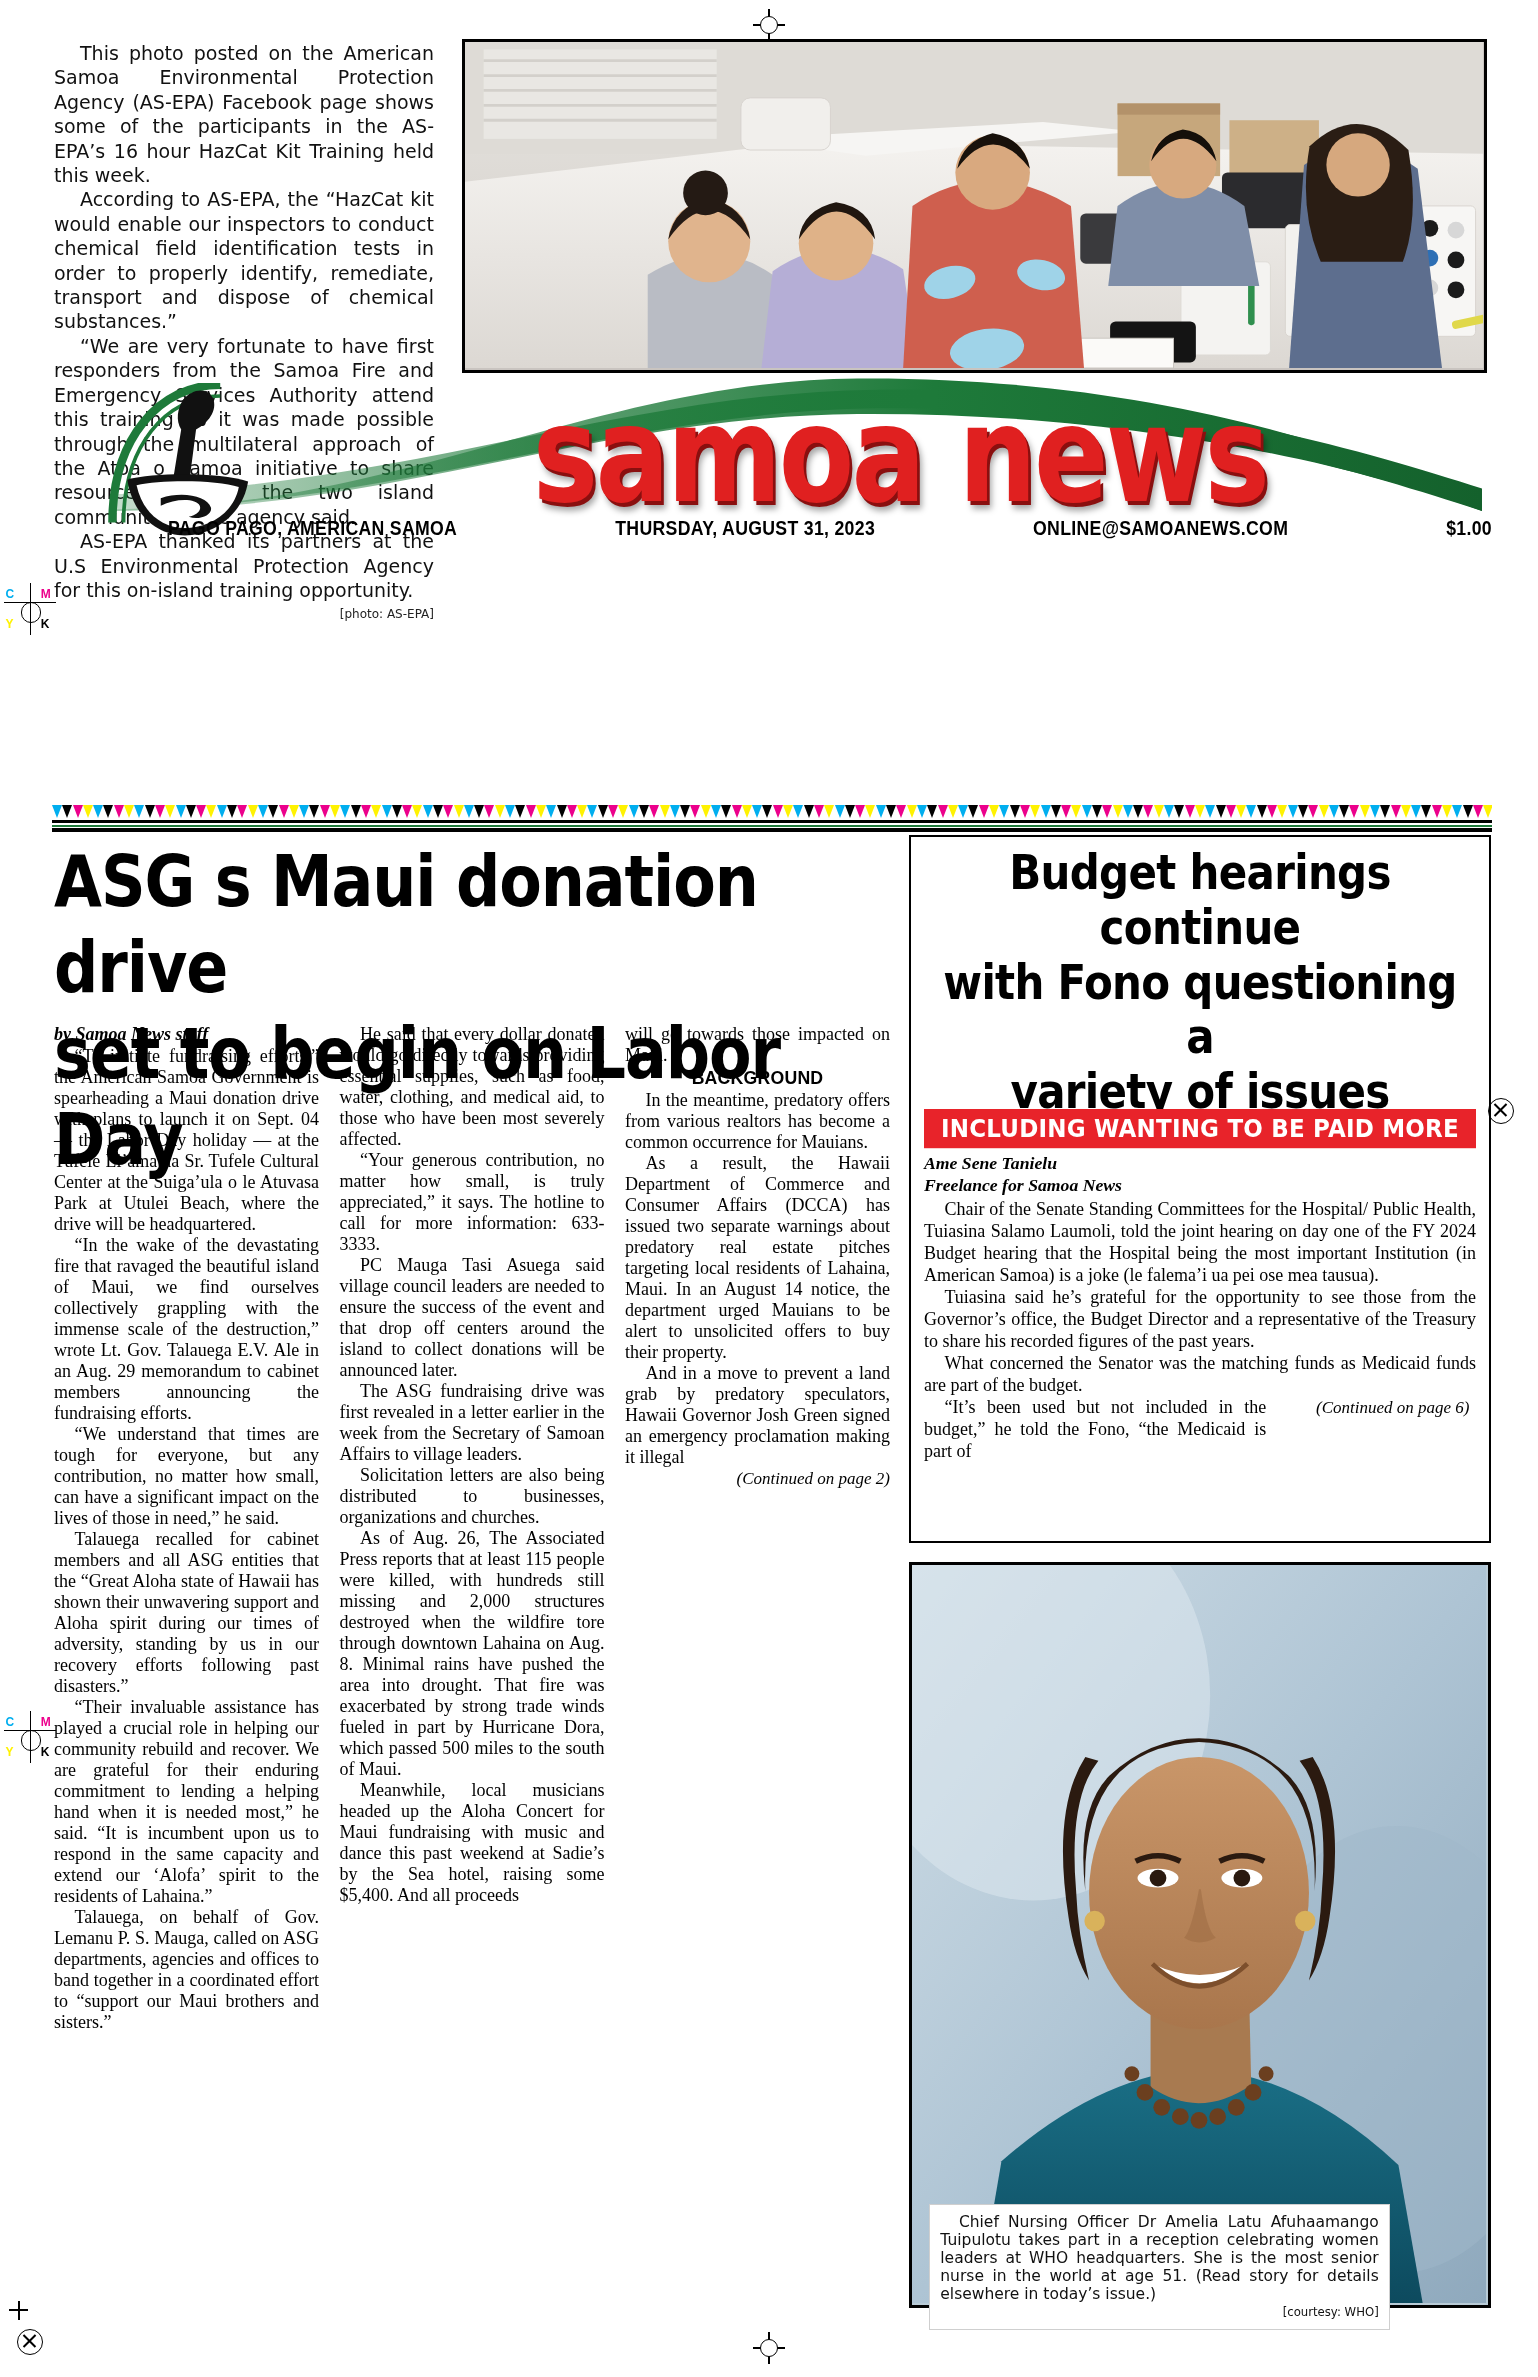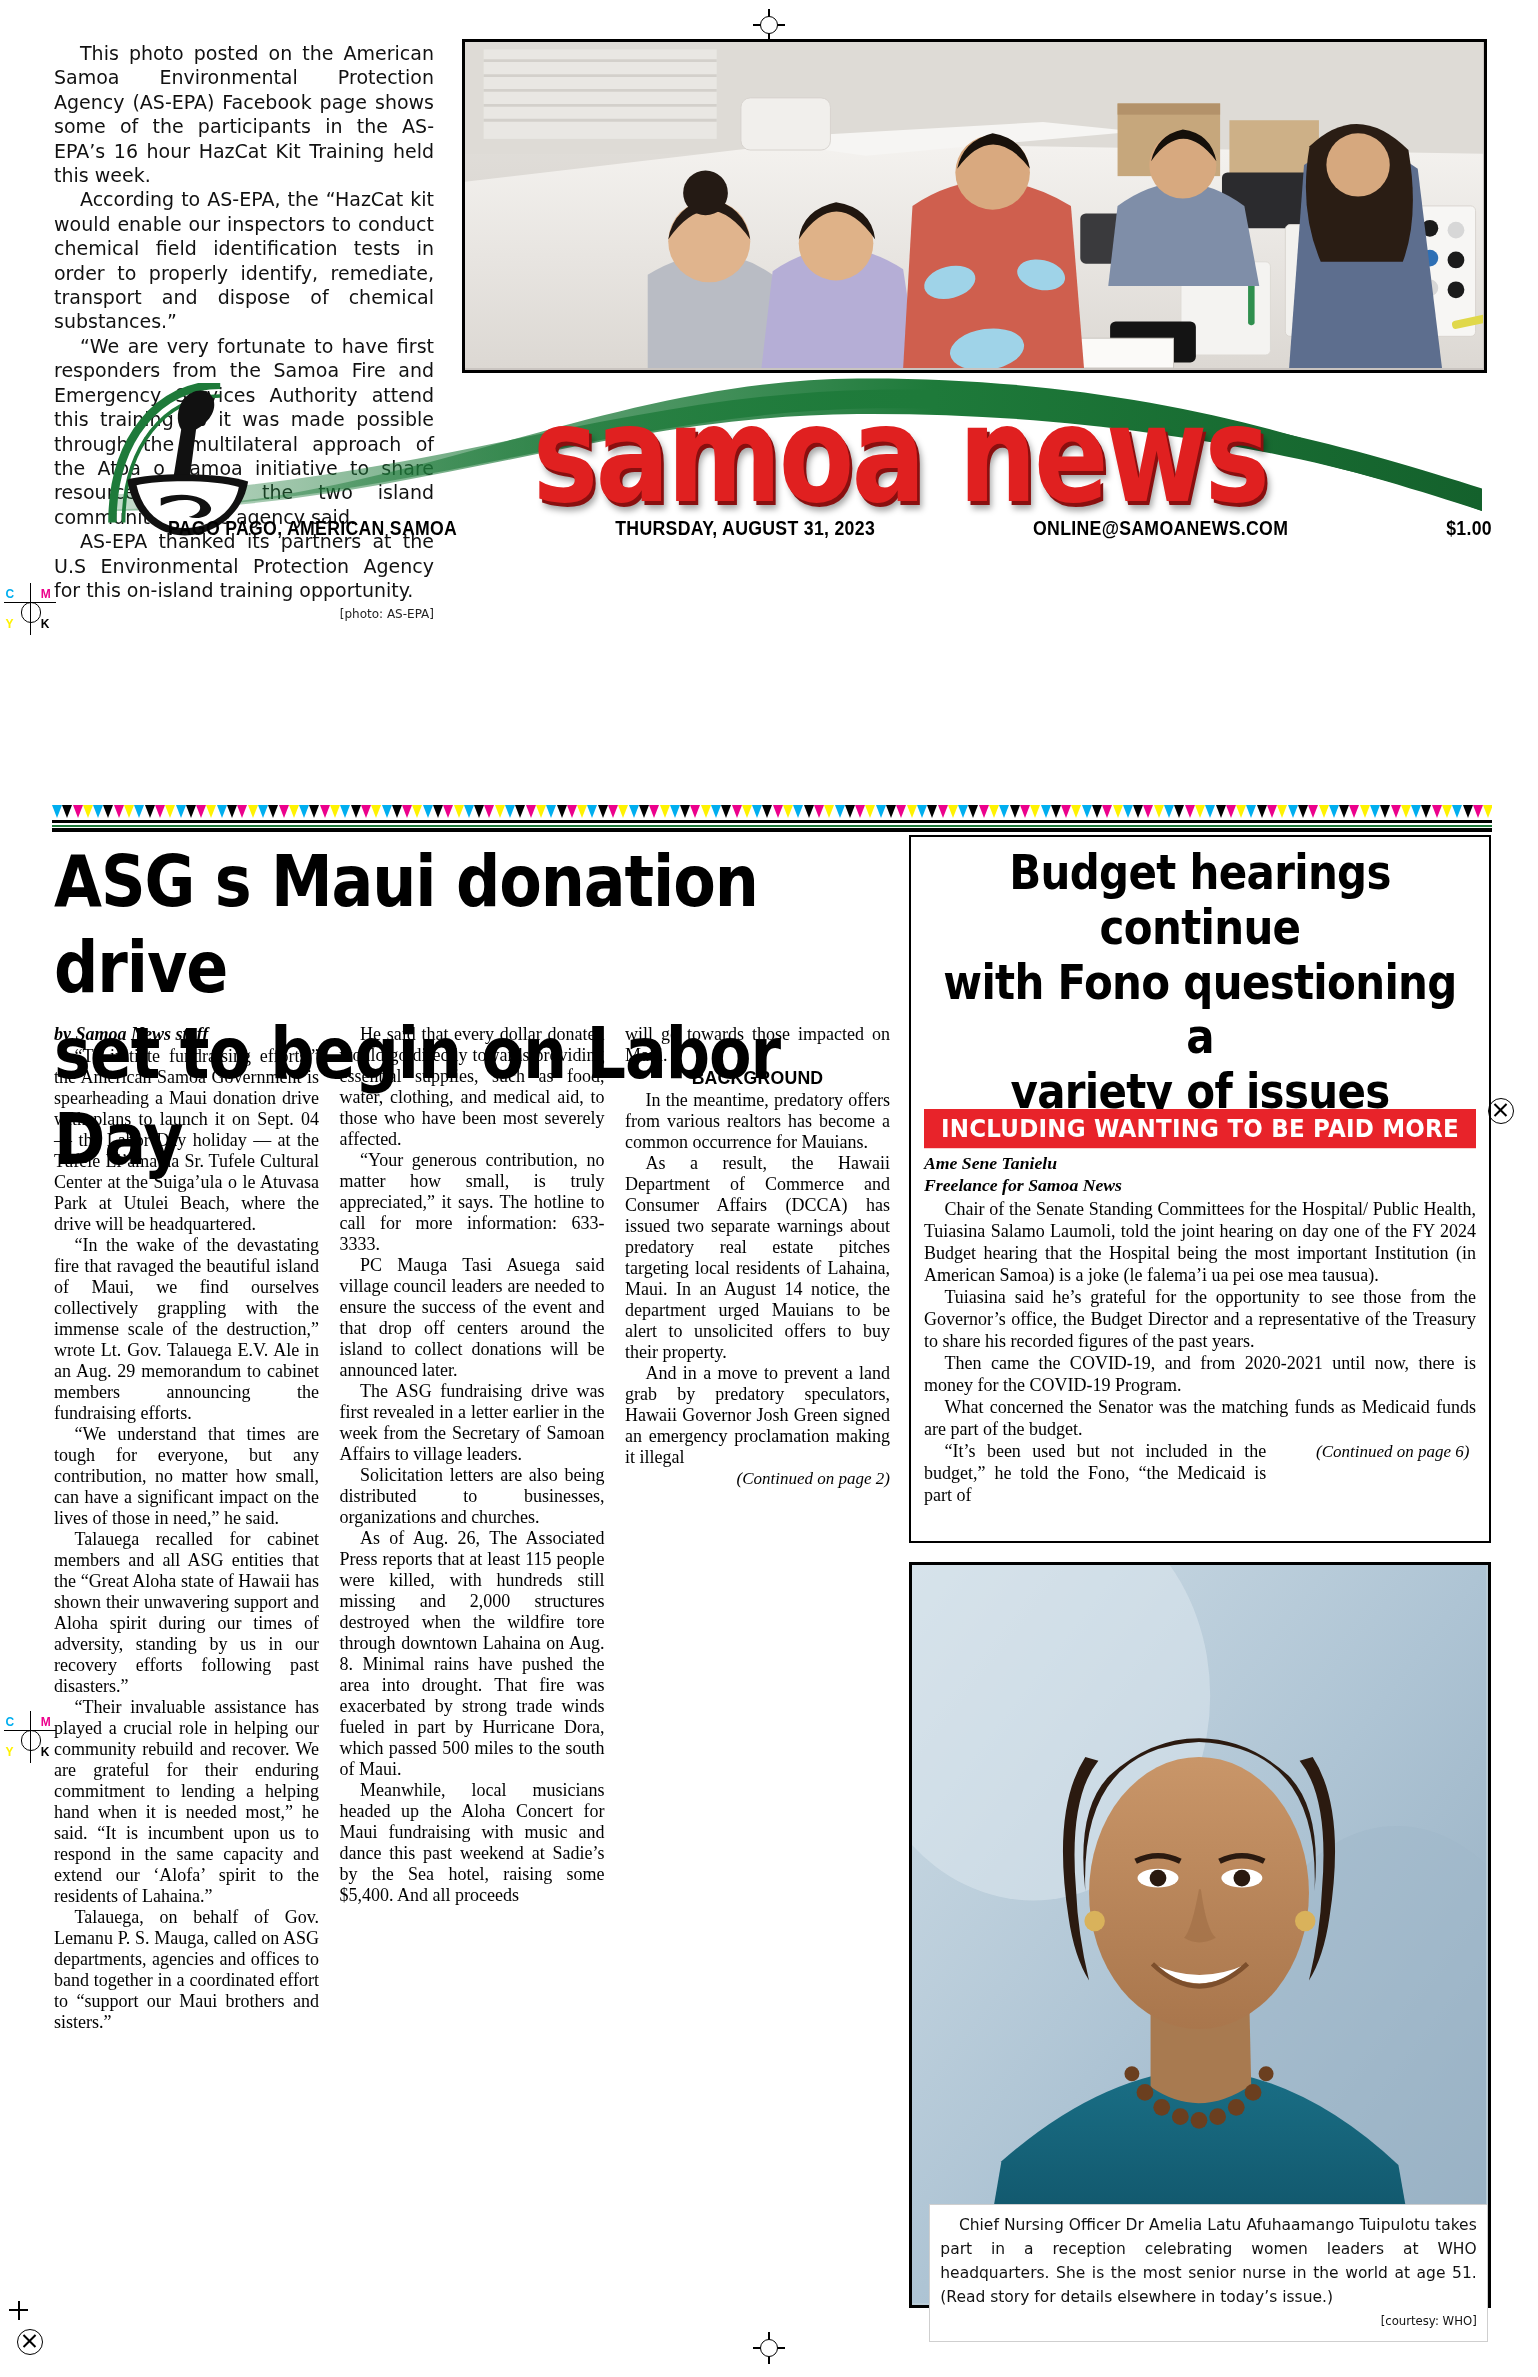--- a/index.html
+++ b/index.html
@@ -116,23 +116,23 @@
   .rbyline { font-weight:bold; font-style:italic; font-size:17.7px; line-height:21.4px; }
   .rbody { font-size:18px; line-height:22px; text-align:justify; margin-top:2px; }
   .rbody p { margin:0; text-indent:20.5px; }
 
   
   .botphoto {
     position:absolute; left:909px; top:1562px; width:582px; height:746px;
     border:3.7px solid #000; overflow:hidden; background:#b9cbd6;
   }
   .botcap {
-    position:absolute; left:929px; top:2204px; width:559px;
+    position:absolute; left:929px; top:2204px; width:461px;
     background:#fff; border:0.9px solid #cfcfcf; padding:8.4px 10.3px 7.5px 10.3px;
-    font-family:"DejaVu Sans", sans-serif; font-size:15.5px; line-height:24px;
+    font-family:"DejaVu Sans", sans-serif; font-size:15.5px; line-height:18px;
     text-align:justify; color:#111;
   }
   .botcap p { margin:0; text-indent:18.6px; }
   .botcred { text-align:right; font-size:11.7px; margin-top:0.9px; text-indent:0 !important; }
 
   .circx { position:absolute; width:26px; height:26px; border:1.9px solid #000; border-radius:50%; }
   .circx:before, .circx:after { content:""; position:absolute; left:2.8px; top:10.3px; width:17px; height:1.9px; background:#000; }
   .circx:before { transform:rotate(45deg); }
   .circx:after  { transform:rotate(-45deg); }
 
@@ -786,21 +786,20 @@
     <div>Budget hearings continue</div>
     <div>with Fono questioning a</div>
     <div>variety of issues</div>
   </div>
   <div class="redbar">INCLUDING WANTING TO BE PAID MORE</div>
   <div class="rbyline">Ame Sene Tanielu</div>
   <div class="rbyline">Freelance for Samoa News</div>
   <div class="rbody">
     <p>Chair of the Senate Standing Committees for the Hospital/ Public Health, Tuiasina Salamo Laumoli, told the joint hearing on day one of the FY 2024 Budget hearing that the Hospital being the most important Institution (in American Samoa) is a joke (le falema’i ua pei ose mea tausua).</p>
     <p>Tuiasina said he’s grateful for the opportunity to see those from the Governor’s office, the Budget Director and a representative of the Treasury to share his recorded figures of the past years.</p>
-    <p>Then came the COVID-19, and from 2020-2021 until now, there is money for the COVID-19 Program.</p>
     <p>What concerned the Senator was the matching funds as Medicaid funds are part of the budget.</p>
     <p style="display:inline-block; width:62%; vertical-align:top;">“It’s been used but not included in the budget,” he told the Fono, “the Medicaid is part of</p>
     <span class="contd" style="display:inline-block; width:36%; text-align:right;">(Continued on page 6)</span>
   </div>
 </div>
 
 <div class="circx" style="left:1488px; top:1098px;"></div>
 
 <div class="botphoto">
   <svg width="574" height="738" viewBox="0 0 616 792" preserveAspectRatio="none">

